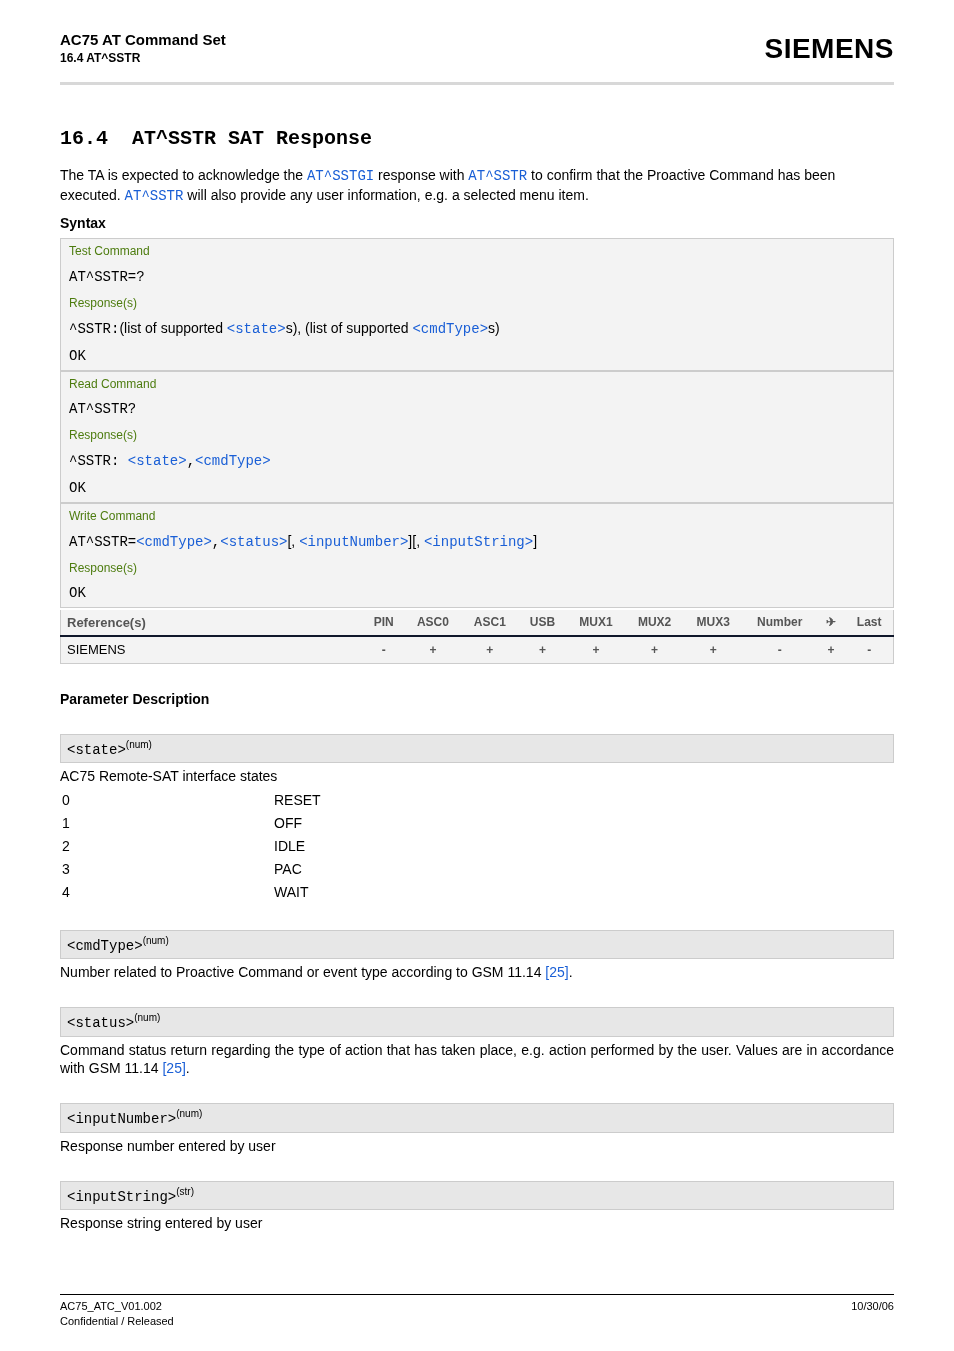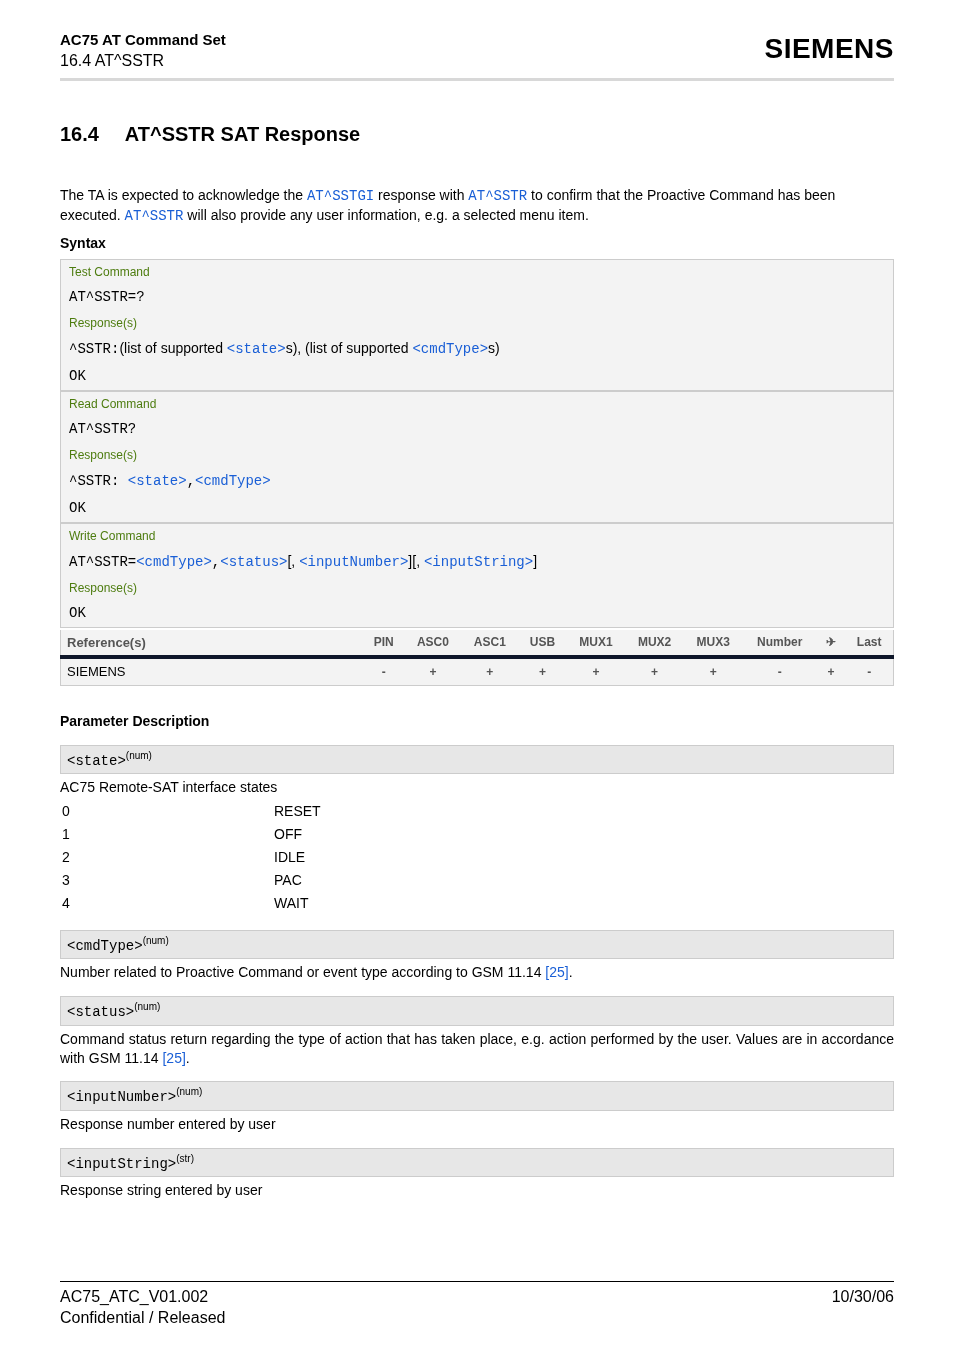--- a/index.html
+++ b/index.html
@@ -17,41 +17,42 @@
     padding: 30px 60px 20px 60px;
     box-sizing: border-box;
     position: relative;
     min-height: 1351px;
   }
   .header {
     display: flex;
     justify-content: space-between;
     align-items: flex-start;
     border-bottom: 3px solid #d8d8d8;
-    padding-bottom: 6px;
+    padding-bottom: 14px;
     margin-bottom: 40px;
   }
   .header-left {
     font-weight: bold;
     font-size: 15px;
   }
   .header-sub {
-    font-weight: normal;
-    font-size: 16px;
+    font-weight: bold;
+    font-size: 12px;
   }
   .brand {
     font-weight: 900;
     font-size: 28px;
     letter-spacing: 0.5px;
     font-family: Arial, sans-serif;
   }
   h2.section-title {
     font-size: 20px;
     font-weight: bold;
-    margin: 0 0 38px 0;
+    margin: 0 0 14px 0;
+    font-family: Liberation Mono, monospace;
   }
   .section-num { display:inline-block; width:60px; }
   p.intro { margin: 0 0 0 0; }
   .mono { font-family: "Courier New", monospace; }
   .blue { color: #1a5fd6; }
   .ital-head { font-weight: bold; margin: 8px 0 6px 0; }
   .syntax-box {
     border: 1px solid #ccc;
     background: #f3f3f3;
     margin-bottom: 2px;
@@ -68,43 +69,43 @@
     width: 100%;
     border-collapse: collapse;
   }
   .ref-table td, .ref-table th {
     padding: 4px 6px;
     font-size: 12px;
     color: #555;
     text-align: center;
   }
   .ref-table th:first-child, .ref-table td:first-child { text-align: left; width: 290px; font-size: 13px; }
-  .ref-header-row { border-bottom: 4px solid #0f172a; }
+  .ref-header-row { border-bottom: 2px solid #0f172a; }
   .ref-val { color: #4f7ad1; font-weight: bold; font-size: 13px;}
   .param-head {
     background: #e7e7e7;
     border: 1px solid #ccc;
     padding: 3px 6px;
     font-family: "Courier New", monospace;
     font-size: 14px;
-    margin-top: 14px;
+    margin-top: 25px;
   }
   .param-head sup { font-family: Arial; font-size: 10px; }
   .param-body { padding: 4px 0 0 0; font-size: 14px; }
   .state-table { margin-top: 2px; }
   .state-table td { padding: 1px 0; font-size: 14px; }
   .state-table td:first-child { width: 210px; }
   .footer {
     position: absolute;
     bottom: 22px;
     left: 60px;
     right: 60px;
     border-top: 1px solid #000;
     padding-top: 4px;
-    font-size: 16px;
+    font-size: 11px;
     display: flex;
     justify-content: space-between;
   }
   .footer-left { text-align: left; }
   .footer-mid { text-align: center; flex:1;}
   .footer-right { text-align: right; }
   .link { color: #1a5fd6; }
   .just { text-align: justify; }
 </style>
 </head>

